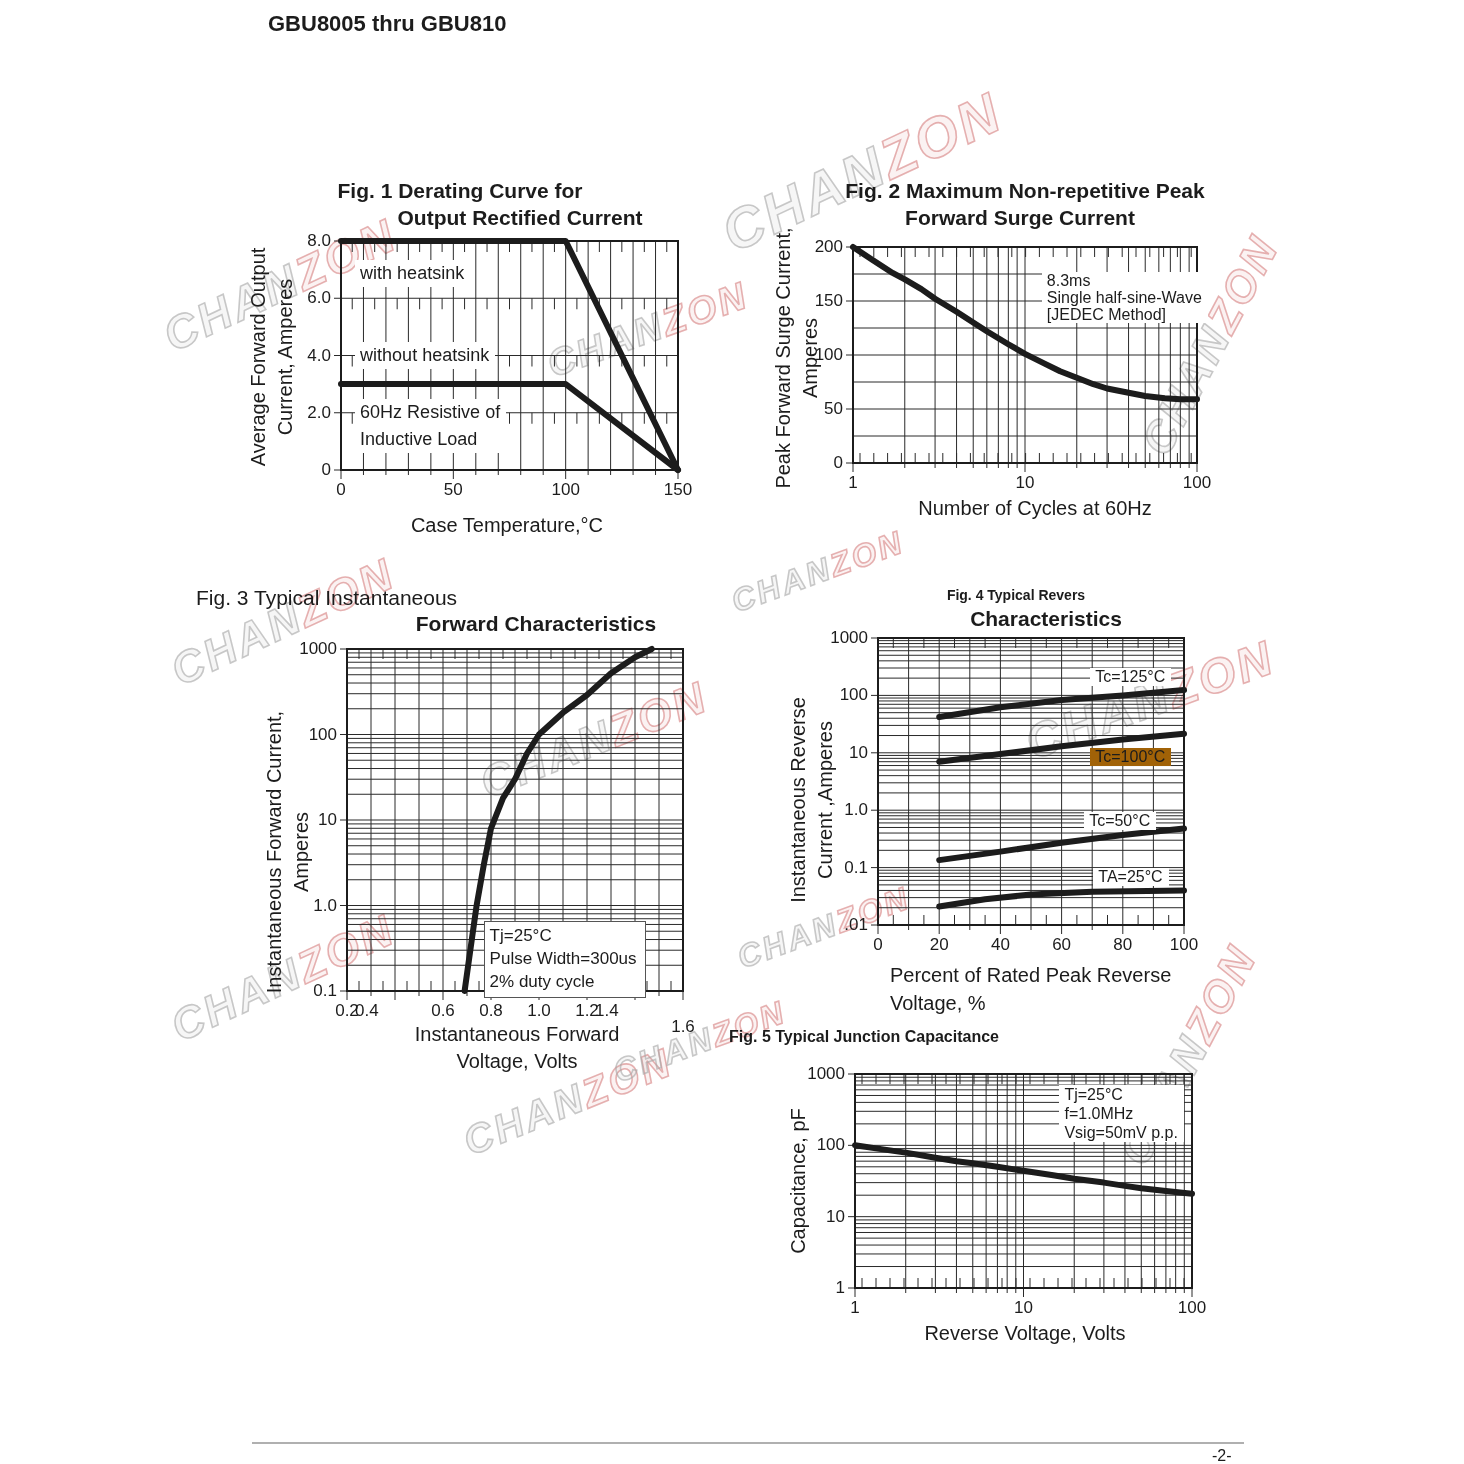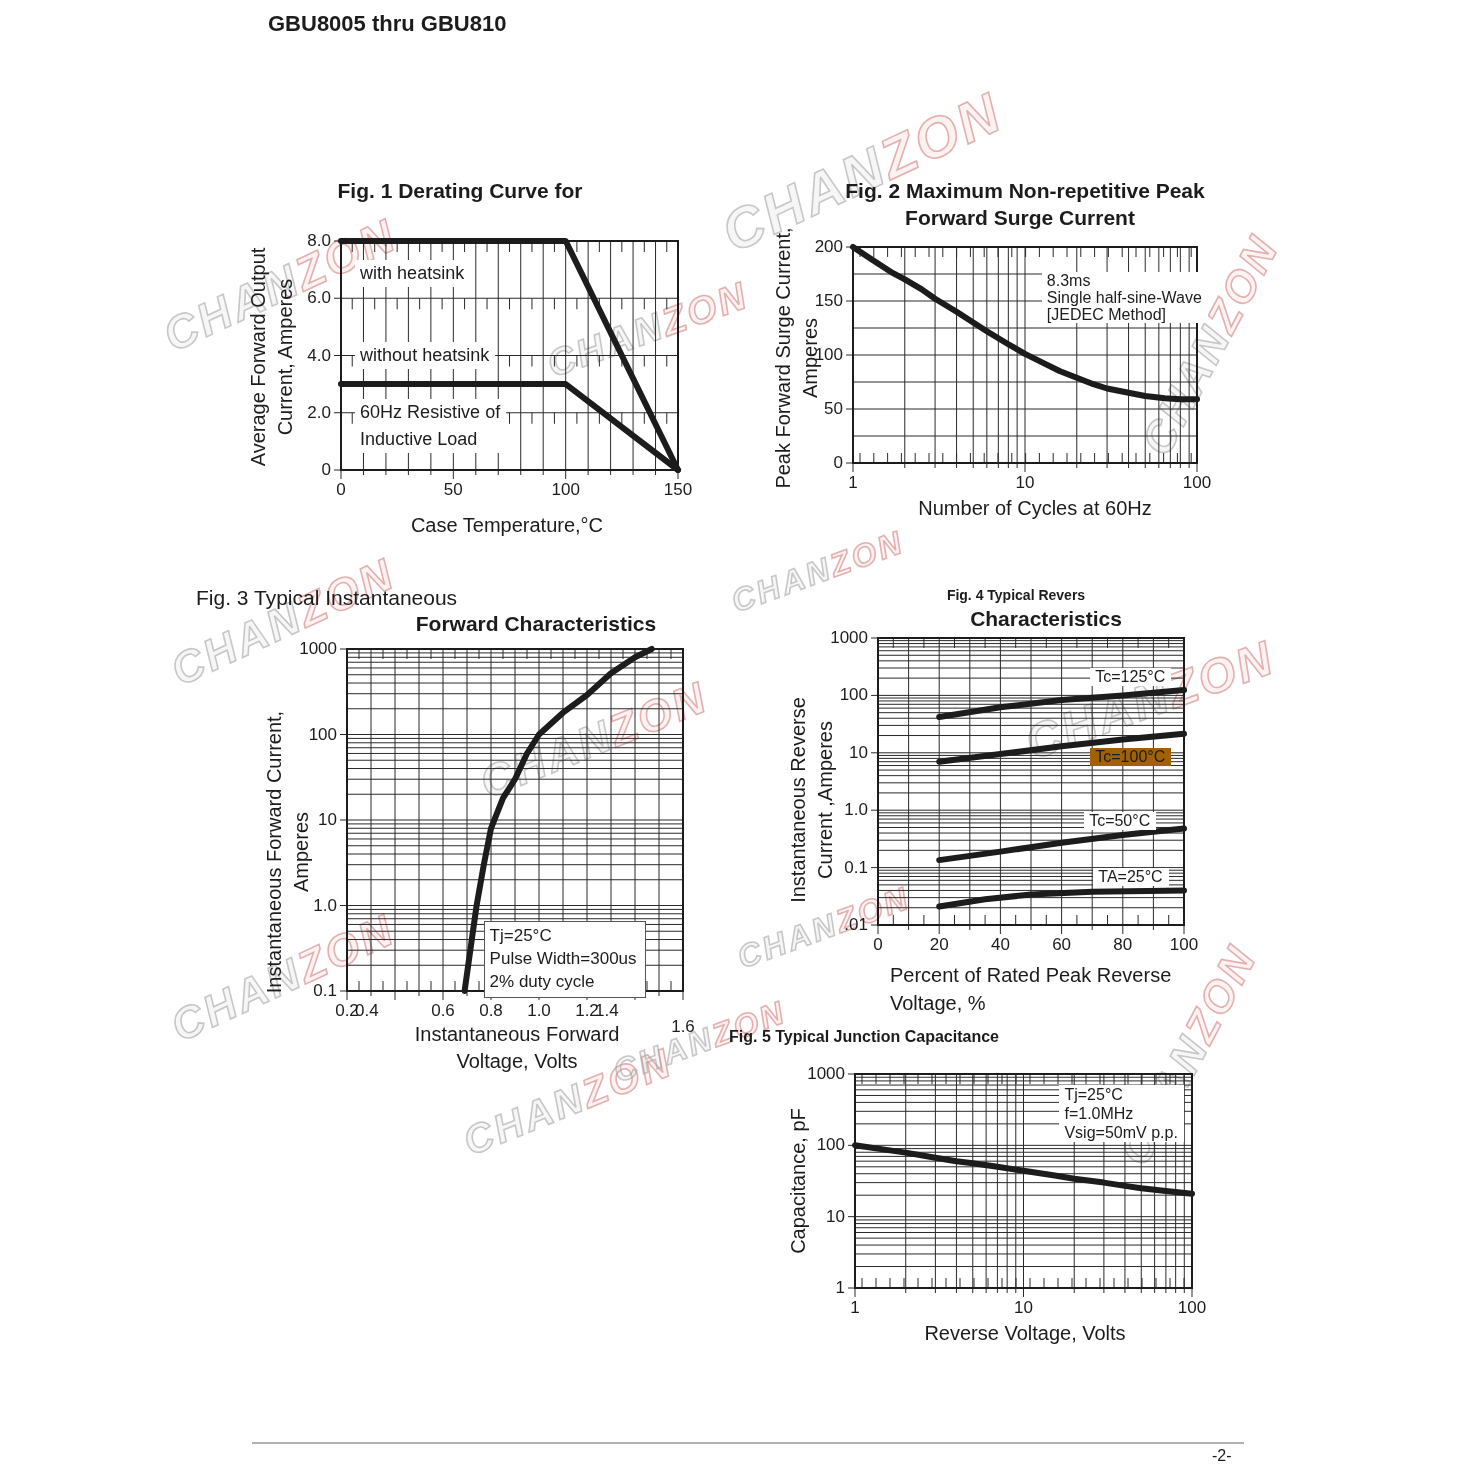--- a/index.html
+++ b/index.html
@@ -485,20 +485,21 @@
       <div class="txt" style="left: 261px; top: 230px; width: 70px; text-align: right; font-size: 17px; line-height: 22px;">8.0</div>
       <div class="txt" style="left: 261px; top: 287.25px; width: 70px; text-align: right; font-size: 17px; line-height: 22px;">6.0</div>
       <div class="txt" style="left: 261px; top: 344.5px; width: 70px; text-align: right; font-size: 17px; line-height: 22px;">4.0</div>
       <div class="txt" style="left: 261px; top: 401.75px; width: 70px; text-align: right; font-size: 17px; line-height: 22px;">2.0</div>
       <div class="txt" style="left: 261px; top: 459px; width: 70px; text-align: right; font-size: 17px; line-height: 22px;">0</div>
       <div class="txt" style="left: 301px; top: 479px; width: 80px; text-align: center; font-size: 17px; line-height: 22px;">0</div>
       <div class="txt" style="left: 413.333px; top: 479px; width: 80px; text-align: center; font-size: 17px; line-height: 22px;">50</div>
       <div class="txt" style="left: 525.667px; top: 479px; width: 80px; text-align: center; font-size: 17px; line-height: 22px;">100</div>
       <div class="txt" style="left: 638px; top: 479px; width: 80px; text-align: center; font-size: 17px; line-height: 22px;">150</div>
       <div class="txt" style="left: 160px; top: 177px; width: 600px; text-align: center; font-size: 21px; font-weight: bold; line-height: 27px;">Fig. 1 Derating Curve for</div>
+      <div class="txt" style="left: 220px; top: 204px; width: 600px; text-align: center; font-size: 21px; font-weight: bold; line-height: 27px;">Output Rectified Current</div>
       <div class="txt" style="left: 272px; top: 357px; text-align: center; font-size: 20px; line-height: 27px; transform: translate(-50%, -50%) rotate(-90deg);">Average Forward Output
 Current, Amperes</div>
       <div class="txt" style="top: 512px; font-size: 20px; line-height: 27px; left: 207px; width: 600px; text-align: center;">Case Temperature,°C</div>
       <div class="txt" style="left: 355.097px; top: 260.419px; font-size: 18px; line-height: 27px; padding: 0px 6px 0px 5px; background: rgb(255, 255, 255);">with heatsink</div>
       <div class="txt" style="left: 355.097px; top: 342px; font-size: 18px; line-height: 27px; padding: 0px 6px 0px 5px; background: rgb(255, 255, 255);">without heatsink</div>
       <div class="txt" style="left: 355.097px; top: 399.25px; font-size: 18px; line-height: 27px; padding: 0px 6px 0px 5px; background: rgb(255, 255, 255);">60Hz Resistive of
 Inductive Load</div>
       <div class="txt" style="left: 773px; top: 236px; width: 70px; text-align: right; font-size: 17px; line-height: 22px;">200</div>
       <div class="txt" style="left: 773px; top: 290px; width: 70px; text-align: right; font-size: 17px; line-height: 22px;">150</div>
       <div class="txt" style="left: 773px; top: 344px; width: 70px; text-align: right; font-size: 17px; line-height: 22px;">100</div>

